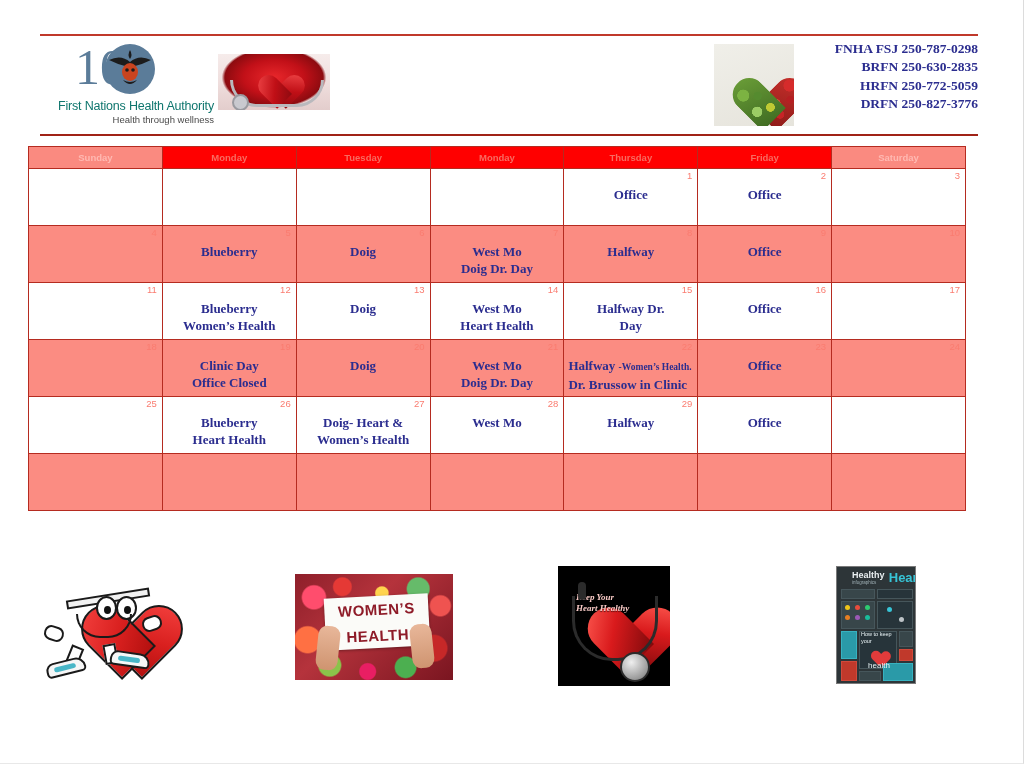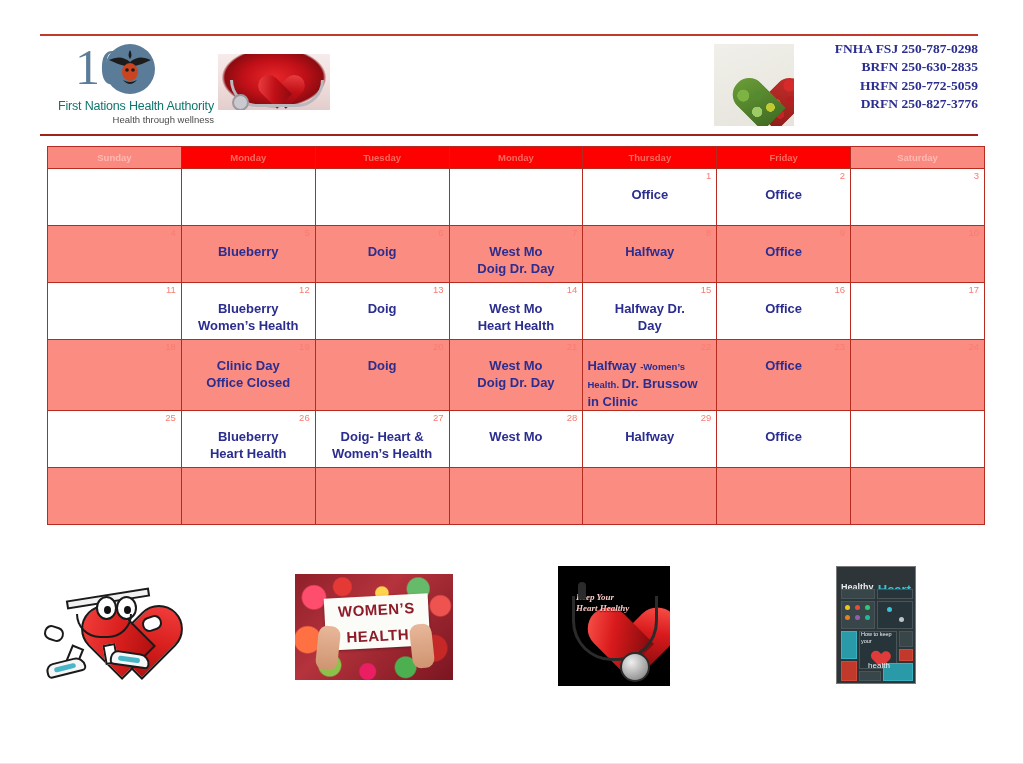--- a/index.html
+++ b/index.html
@@ -128,21 +128,21 @@
     text-align:right;
   }
   .phones div{
     font-family:"Liberation Serif",serif;
     font-size:13.5px;line-height:18.4px;color:#2b2d8f;font-weight:bold;
     white-space:nowrap;
   }
 
   
   .cal{
-    position:absolute;left:47px;top:146px;width:938px;
+    position:absolute;left:28px;top:146px;width:938px;
     border-collapse:collapse;table-layout:fixed;
   }
   .cal th{
     height:16px;padding:2px 0 3px;
     font-family:"Liberation Sans",sans-serif;
     font-size:9.5px;font-weight:bold;color:#f86b60;
     background:#ff0000;border:1px solid #b52b20;
     text-align:center;
   }
   .cal th.weekend{
@@ -158,21 +158,21 @@
   .cal tr.tail td{ height:22px;background:#fb8c82; }
 
   .cell{position:relative;height:100%;min-height:56px;}
   .daynum{
     position:absolute;right:5px;top:1px;
     font-family:"Liberation Sans",sans-serif;
     font-size:9.5px;color:#fa7c70;font-weight:normal;
   }
   .events{
     padding-top:17px;text-align:center;
-    font-family:Liberation Sans, sans-serif;
+    font-family:Liberation Serif, serif;
     font-size:13px;line-height:17px;color:#2b2d8f;font-weight:bold;
   }
   .events .line{display:block;}
   .events .small{font-size:9.5px;}
 
   
   .footer-imgs{
     position:absolute;left:0;top:560px;width:1024px;height:140px;
   }
 
@@ -288,21 +288,21 @@
     background:#2b2b2b;z-index:6;
   }
 
   
   .img-infographic{
     position:absolute;left:836px;top:6px;width:80px;height:118px;
     background:#2d3538;border:1px solid #7a7a7a;overflow:hidden;
     box-sizing:border-box;
   }
   .ig-title{
-    position:absolute;left:4px;top:4px;width:70px;margin-top:12px;
+    position:absolute;left:15px;top:4px;width:70px;
   }
   .ig-title .t1{
     font-family:"Liberation Sans",sans-serif;font-size:9px;color:#e9eef0;font-weight:bold;line-height:9px;
   }
   .ig-title .t2{
     font-family:"Liberation Sans",sans-serif;font-size:4.5px;color:#9fb0b5;line-height:6px;
   }
   .ig-title .t3{
     position:absolute;right:0;top:0;
     font-family:"Liberation Sans",sans-serif;font-size:13px;color:#37c4d6;font-weight:bold;line-height:13px;text-align:center;

